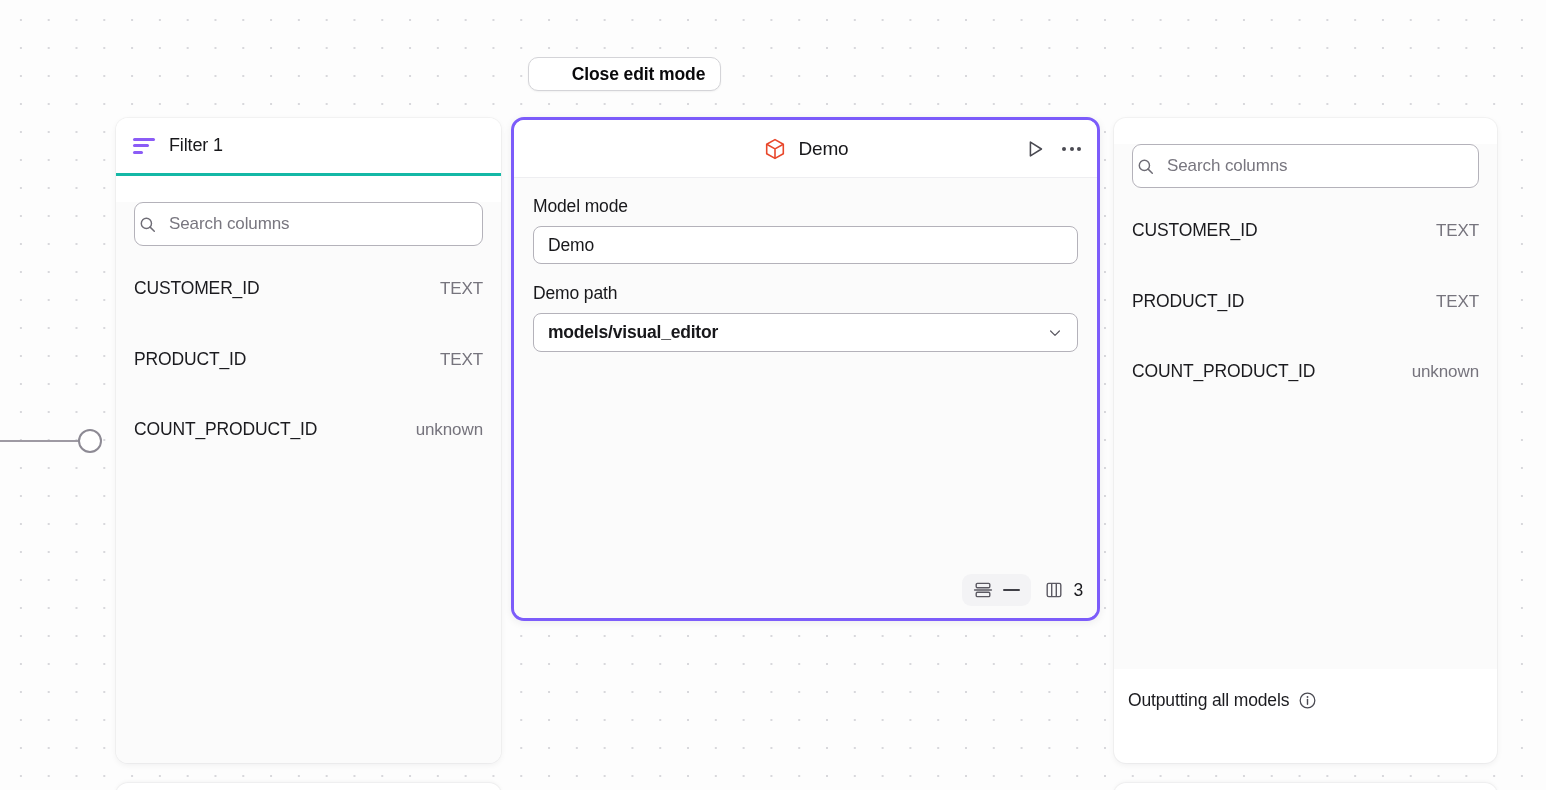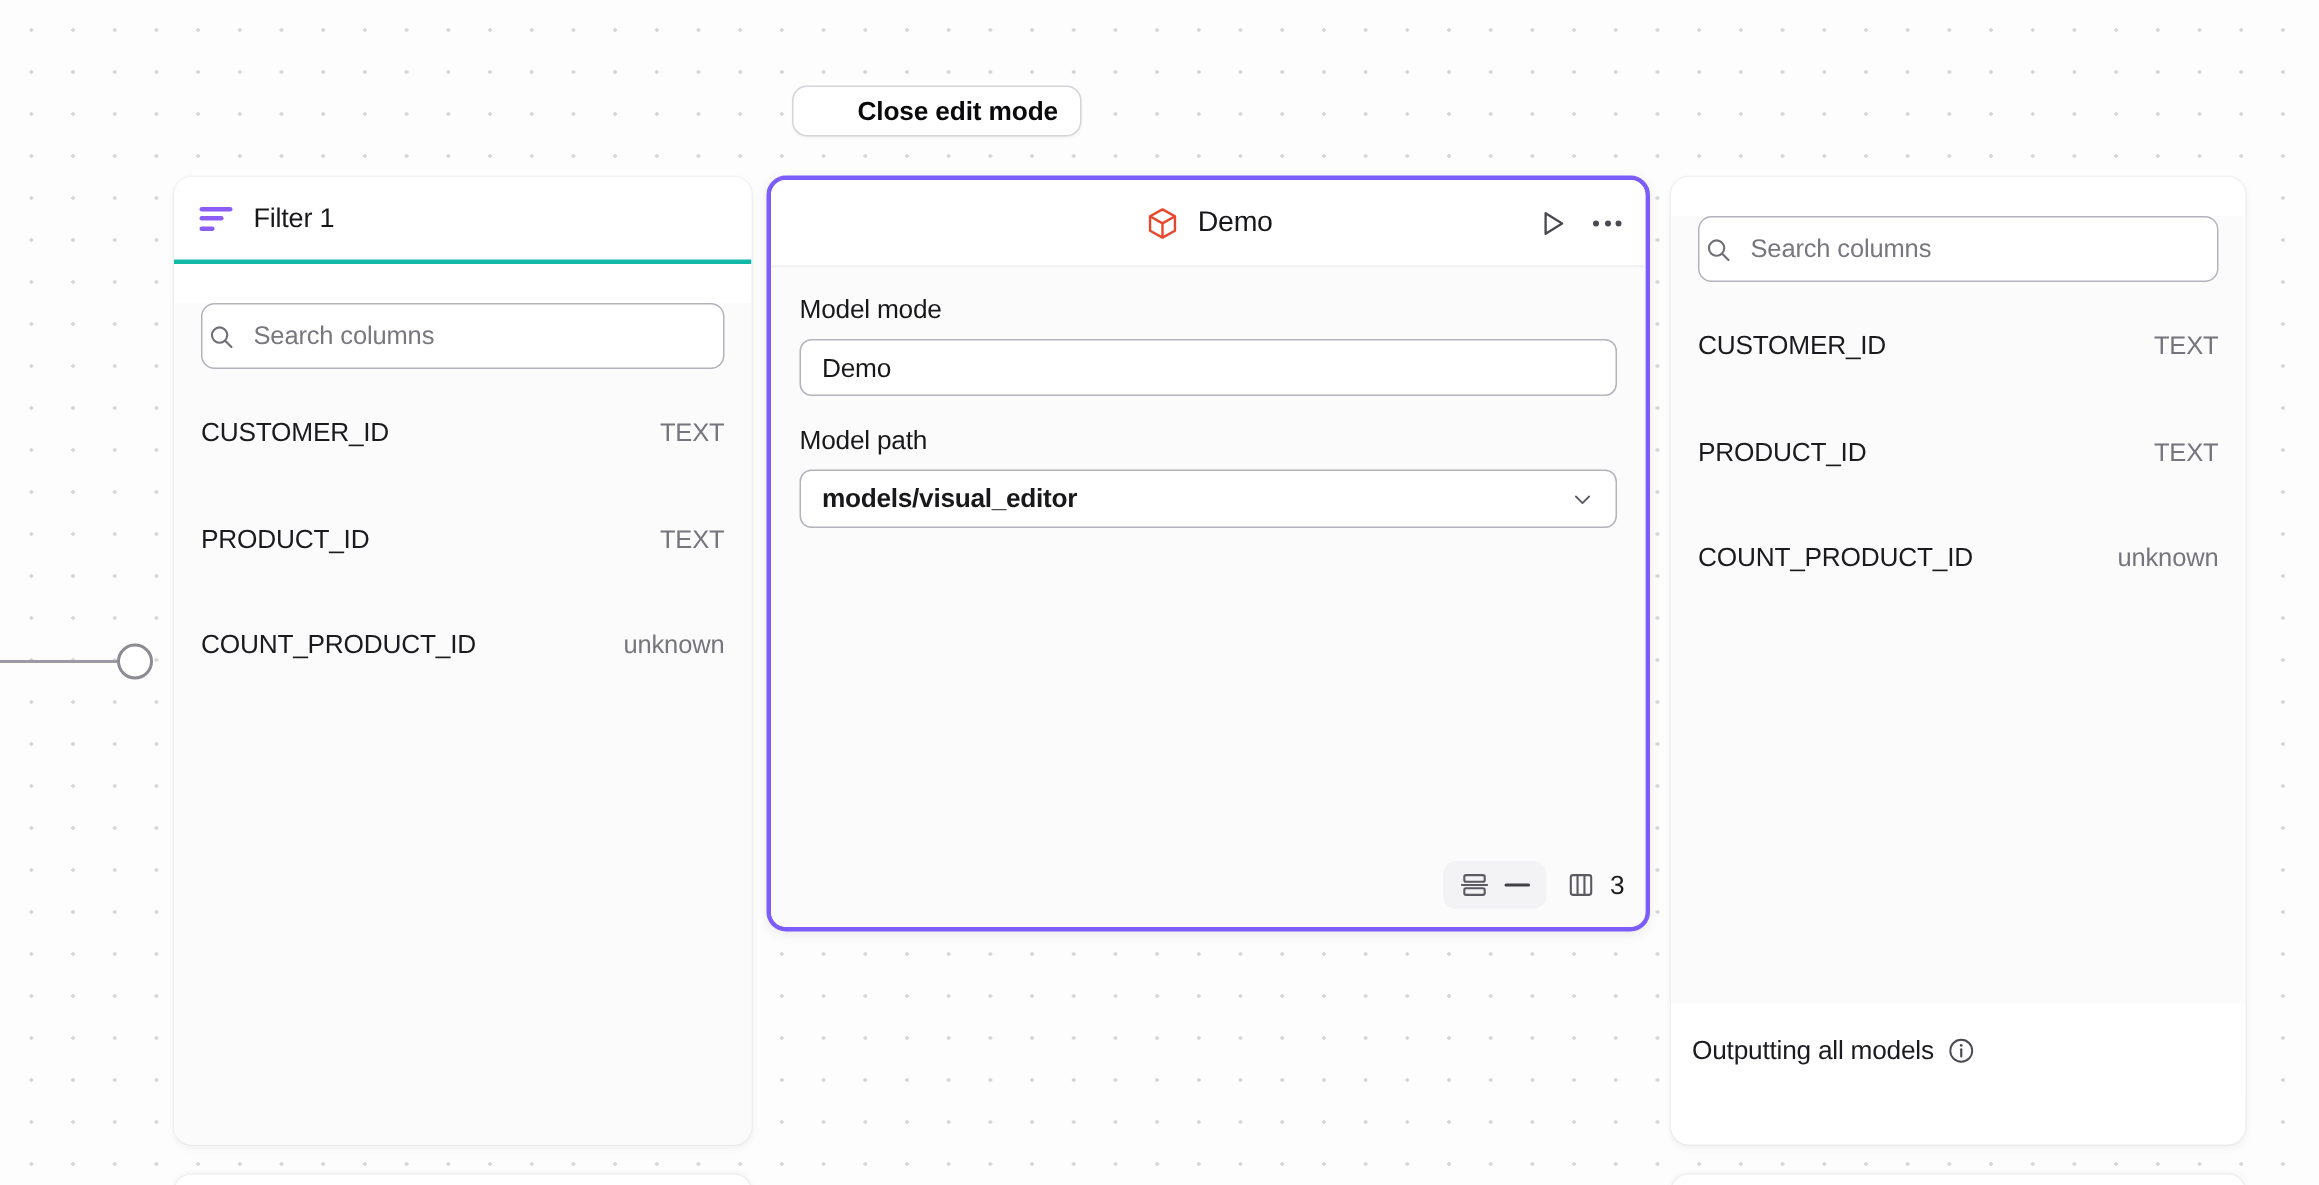--- a/index.html
+++ b/index.html
@@ -390,21 +390,21 @@
             <i></i>
             <i></i>
         </span>
       </div>
     </div>
 
     <div class="model-body">
       <div class="field-label">Model mode</div>
       <div class="text-input">Demo</div>
 
-      <div class="field-label">Model path</div>
+      <div class="field-label">Demo path</div>
       <div class="select-input">
         <span class="val">models/visual_editor</span>
         <svg class="chev" viewBox="0 0 20 20" fill="none">
           <path d="M4.5 7.5 10 13l5.5-5.5" stroke="#5b5962" stroke-width="1.5" stroke-linecap="round" stroke-linejoin="round"></path>
         </svg>
       </div>
 
       <div class="model-footer">
         <div class="pill-group">
           <svg class="rows-icon" viewBox="0 0 20 20" fill="none">

